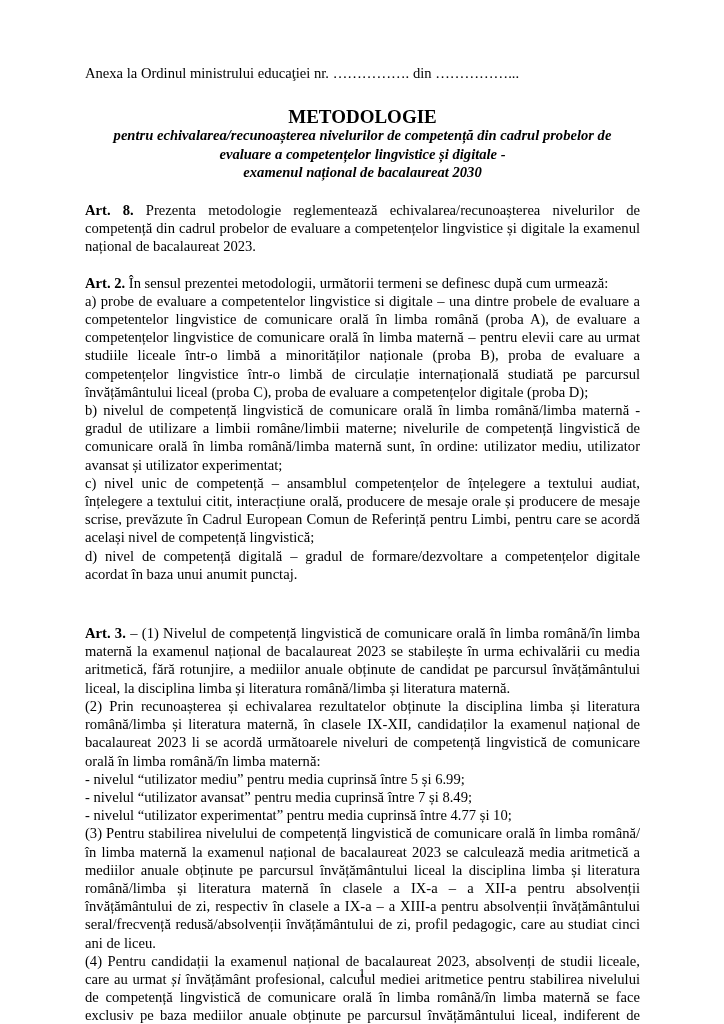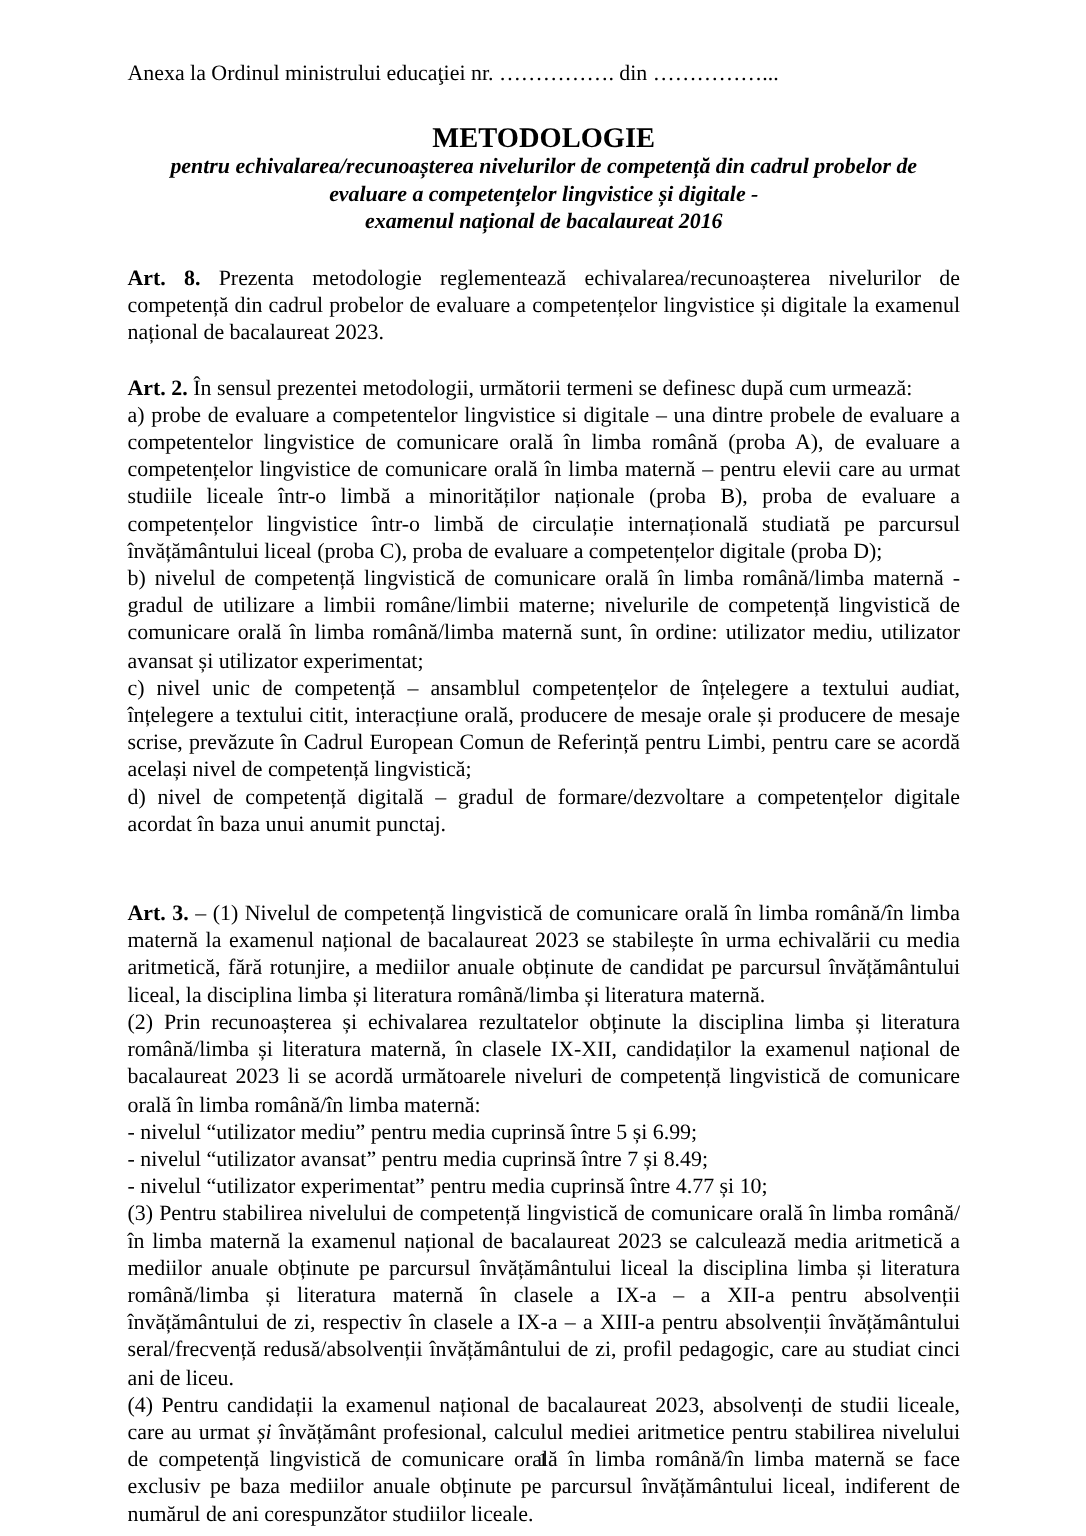--- a/index.html
+++ b/index.html
@@ -10,21 +10,21 @@
   .page {
     position: relative;
     width: 724px;
     height: 1024px;
     background: #ffffff;
     color: #000000;
     font-family: "Liberation Serif", "DejaVu Serif", serif;
     font-size: 14.6px;
     line-height: 18.2px;
     box-sizing: border-box;
-    padding: 40px 84px 0 85px;
+    padding: 64px 84px 0 85px;
     overflow: hidden;
   }
   .header-line {
     margin: 0 0 26px 0;
     text-align: left;
   }
   .doc-title {
     margin: 0;
     font-size: 19px;
     font-weight: bold;
@@ -67,21 +67,21 @@
 
 <div class="page">
 
   <p class="header-line">Anexa la Ordinul ministrului educaţiei nr. ……………. din ……………...</p>
 
   <h1 class="doc-title">METODOLOGIE</h1>
 
   <div class="doc-subtitle">
     <div>pentru echivalarea/recunoașterea nivelurilor de competență din cadrul probelor de</div>
     <div>evaluare a competențelor lingvistice și digitale -</div>
-    <div>examenul național de bacalaureat 2016</div>
+    <div>examenul național de bacalaureat 2030</div>
   </div>
 
   <div class="block">
     <p class="para">
       <strong>Art. 8.</strong>
       <span>Prezenta metodologie reglementează echivalarea/recunoașterea nivelurilor de competență din cadrul probelor de evaluare a competențelor lingvistice și digitale la examenul național de bacalaureat 2023.</span>
     </p>
   </div>
 
   <div class="block block-gap">

